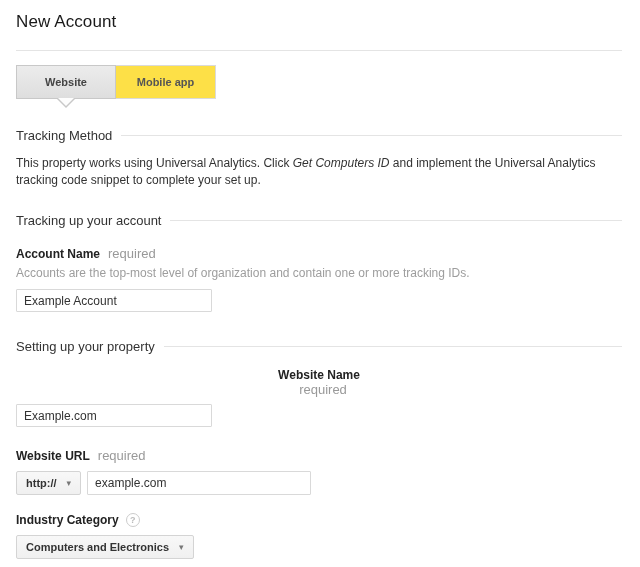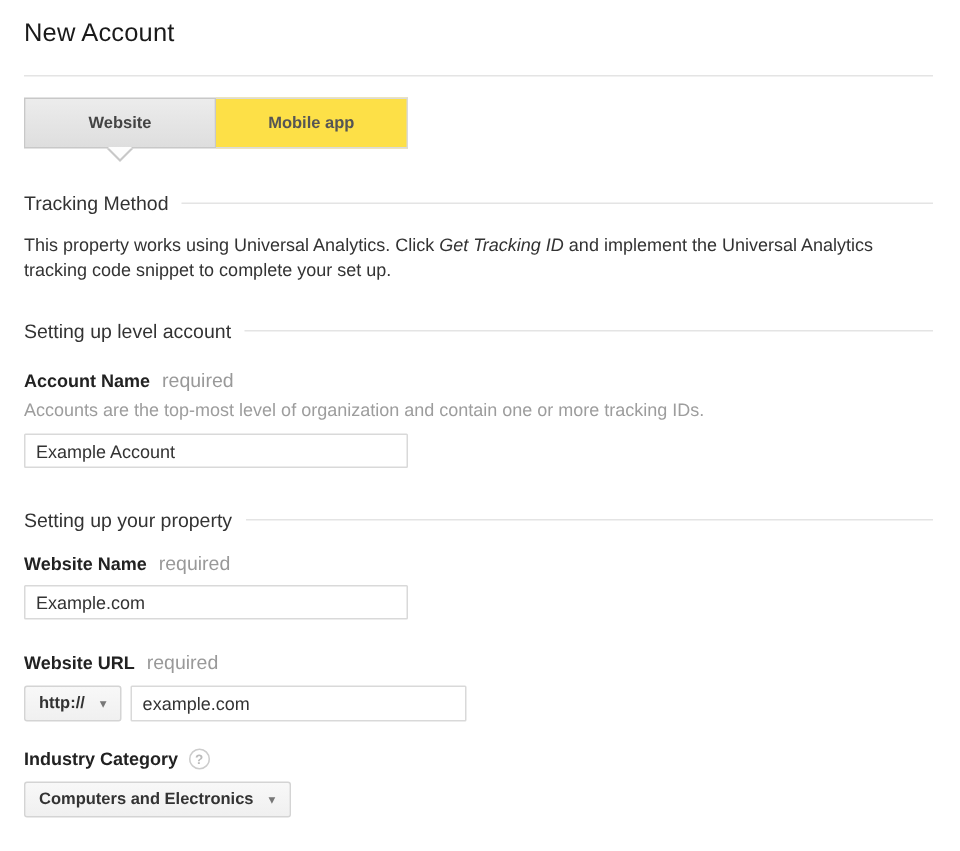--- a/index.html
+++ b/index.html
@@ -29,21 +29,21 @@
   }
   .section-head .rule { flex: 1; height: 1px; background: #e4e4e4; }
   .head-track { margin-top: 18px; }
   .head-method { margin-top: 29px; }
   .head-account { margin-top: 24px; }
   .head-property { margin-top: 27px; }
 
   
   .tabs { display: inline-flex; margin-top: 14px; position: relative; }
   .tab {
-    width: 128px; height: 34px;
+    width: 100px; height: 34px;
     display: flex; align-items: center; justify-content: center;
     font-size: 11px; font-weight: bold; color: #444;
     cursor: pointer; position: relative;
   }
   .tab.selected {
     background: linear-gradient(#ececec, #dedede);
     border: 1px solid #c8c8c8;
     z-index: 2;
   }
   .tab.unselected {
@@ -79,27 +79,27 @@
   .field-label {
     font-size: 12px; font-weight: bold; color: #222;
     display: flex; align-items: center;
   }
   .required-flag {
     font-weight: normal; font-size: 13px; color: #999; margin-left: 8px;
   }
   .helper-text { margin-top: 5px; font-size: 12px; color: #9d9d9d; }
 
   .lbl-account-name { margin-top: 18px; }
-  .lbl-website-name { margin-top: 14px; }
+  .lbl-website-name { margin-top: 14px; flex-direction: column; }
   .lbl-website-url  { margin-top: 21px; }
   .lbl-industry     { margin-top: 18px; }
 
   input.text-input {
     display: block;
-    width: 256px; height: 23px;
+    width: 196px; height: 23px;
     border: 1px solid #d9d9d9;
     border-radius: 1px;
     padding: 0 7px;
     font-family: "Liberation Sans", sans-serif;
     font-size: 12px;
     color: #333;
     background: #fff;
     outline: none;
   }
   .input-account { margin-top: 9px; }
@@ -154,24 +154,24 @@
     <div class="tab unselected">
       <span>Mobile app</span>
     </div>
   </div>
 
   <div class="section-head head-method">
     <span>Tracking Method</span>
     <span class="rule"></span>
   </div>
 
-  <p class="method-desc"><span>This property works using Universal Analytics. Click </span><span class="em">Get Tracking ID</span><span> and implement the Universal Analytics tracking code snippet to complete your set up.</span></p>
+  <p class="method-desc"><span>This property works using Universal Analytics. Click </span><span class="em">Get Computers ID</span><span> and implement the Universal Analytics tracking code snippet to complete your set up.</span></p>
 
   <div class="section-head head-account">
-    <span>Setting up level account</span>
+    <span>Tracking up your account</span>
     <span class="rule"></span>
   </div>
 
   <div class="field-label lbl-account-name">
     <span>Account Name</span>
     <span class="required-flag">required</span>
   </div>
   <div class="helper-text">Accounts are the top-most level of organization and contain one or more tracking IDs.</div>
   <input class="text-input input-account" type="text" value="Example Account" style="">
 

